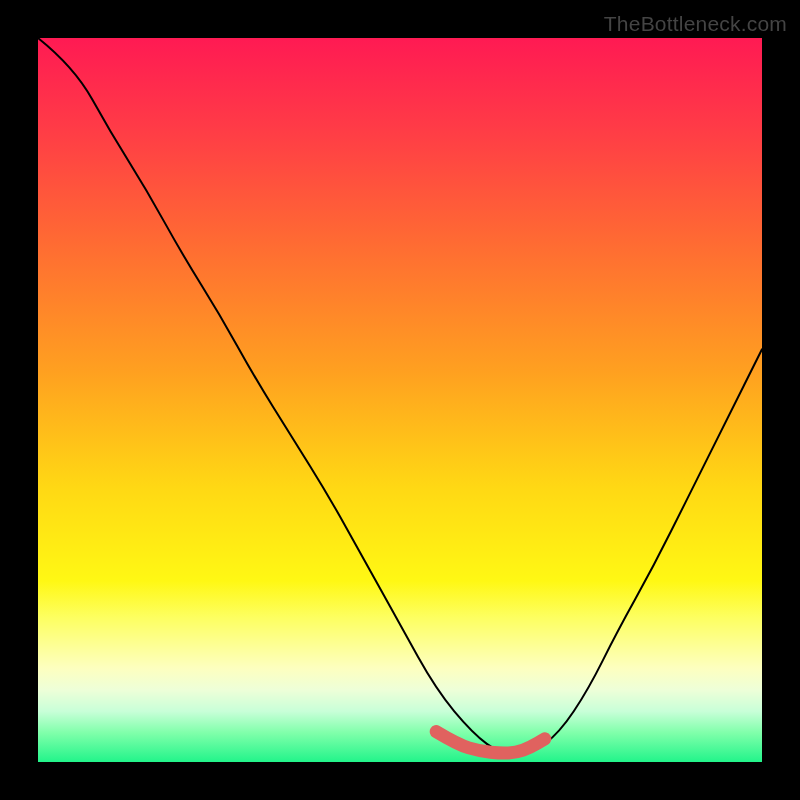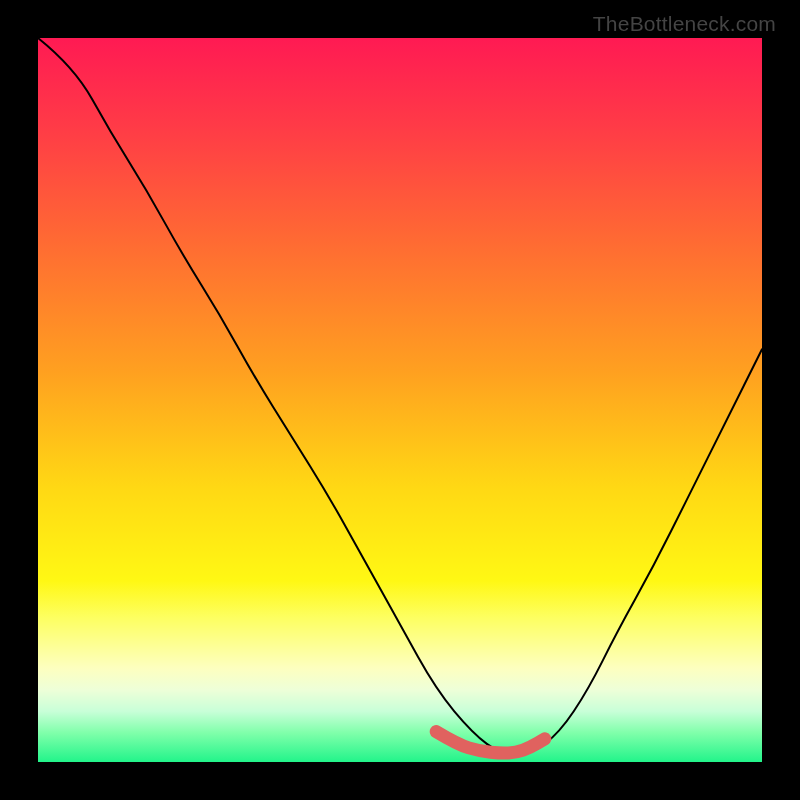--- a/index.html
+++ b/index.html
@@ -36,21 +36,21 @@
       #fdffbf 87%,
       #eeffd8 90%,
       #c8ffd8 93%,
       #7fffaa 96%,
       #22f48a 100%
     );
   }
   .watermark {
     position: absolute;
     top: 12px;
-    right: 24px;
+    right: 13px;
     color: #444;
     font-size: 21px;
     font-weight: 500;
     letter-spacing: 0.2px;
     user-select: none;
   }
   svg.lines {
     position: absolute;
     left: 0;
     top: 0;

